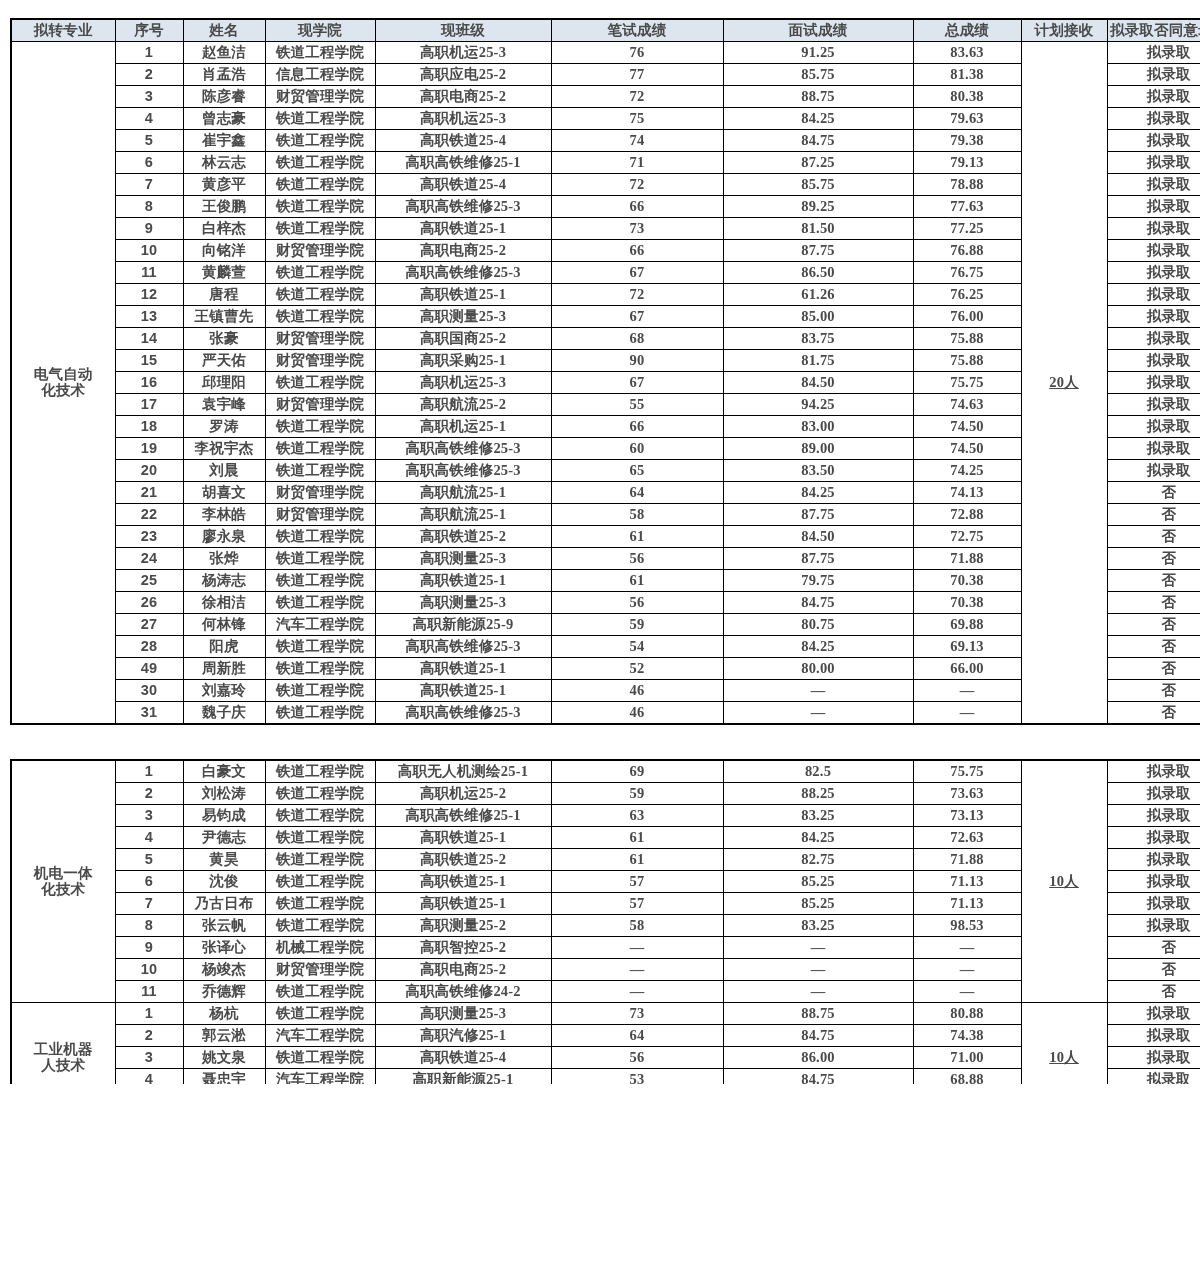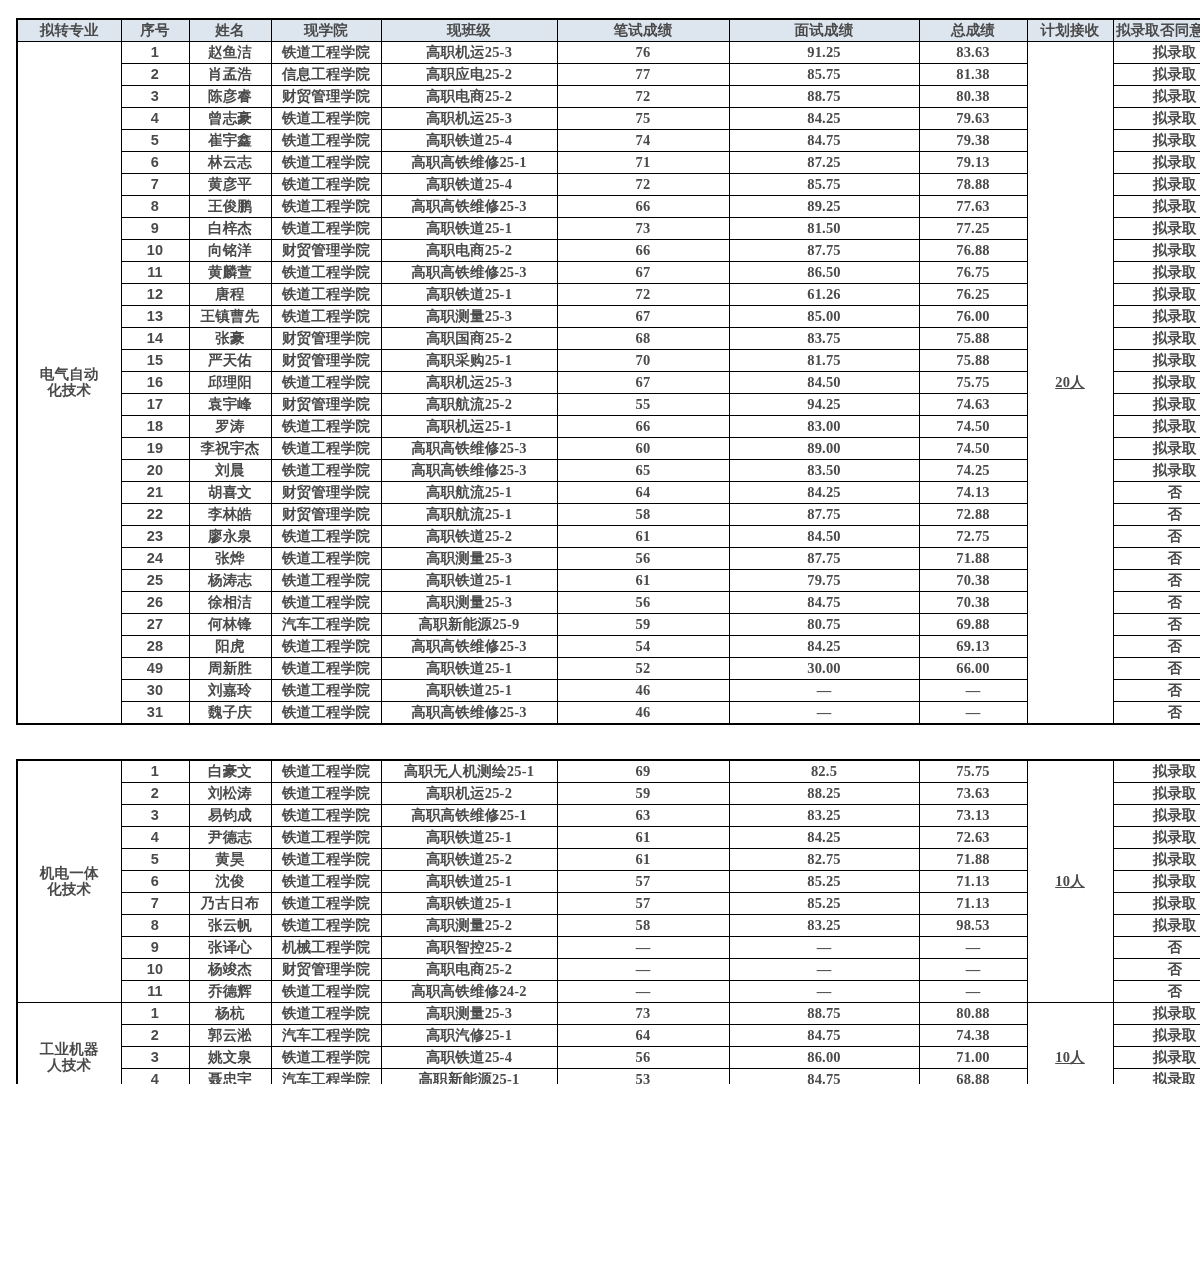--- a/index.html
+++ b/index.html
@@ -3,21 +3,21 @@
 <meta charset="utf-8">
 <style>
   html,body{margin:0;padding:0;}
   body{
     width:1200px;
     background:#ffffff;
     font-family:"Liberation Serif","DejaVu Serif",serif;
     color:#1a1a1a;
     -webkit-font-smoothing:none;
   }
-  .page{width:1200px;height:1084px;position:relative;box-sizing:border-box;padding:18px 8px 0 16px;}
+  .page{width:1200px;height:1084px;position:relative;box-sizing:border-box;padding:18px 8px 0 10px;}
 
   table.grid{
     border-collapse:collapse;
     table-layout:fixed;
     width:1182px;
     border:2.5px solid #000;
   }
   table.grid td,table.grid th{
     border:1px solid #000;
     padding:0;
@@ -245,21 +245,21 @@
             <td class="score">68</td>
             <td class="score">83.75</td>
             <td class="score">75.88</td>
             <td>拟录取</td>
           </tr>
           <tr>
             <td class="num">15</td>
             <td>严天佑</td>
             <td>财贸管理学院</td>
             <td>高职采购25-1</td>
-            <td class="score">70</td>
+            <td class="score">90</td>
             <td class="score">81.75</td>
             <td class="score">75.88</td>
             <td>拟录取</td>
           </tr>
           <tr>
             <td class="num">16</td>
             <td>邱理阳</td>
             <td>铁道工程学院</td>
             <td>高职机运25-3</td>
             <td class="score">67</td>
@@ -386,21 +386,21 @@
             <td class="score">84.25</td>
             <td class="score">69.13</td>
             <td>否</td>
           </tr>
           <tr>
             <td class="num">49</td>
             <td>周新胜</td>
             <td>铁道工程学院</td>
             <td>高职铁道25-1</td>
             <td class="score">52</td>
-            <td class="score">30.00</td>
+            <td class="score">80.00</td>
             <td class="score">66.00</td>
             <td>否</td>
           </tr>
           <tr>
             <td class="num">30</td>
             <td>刘嘉玲</td>
             <td>铁道工程学院</td>
             <td>高职铁道25-1</td>
             <td class="score">46</td>
             <td class="dash">—</td>

